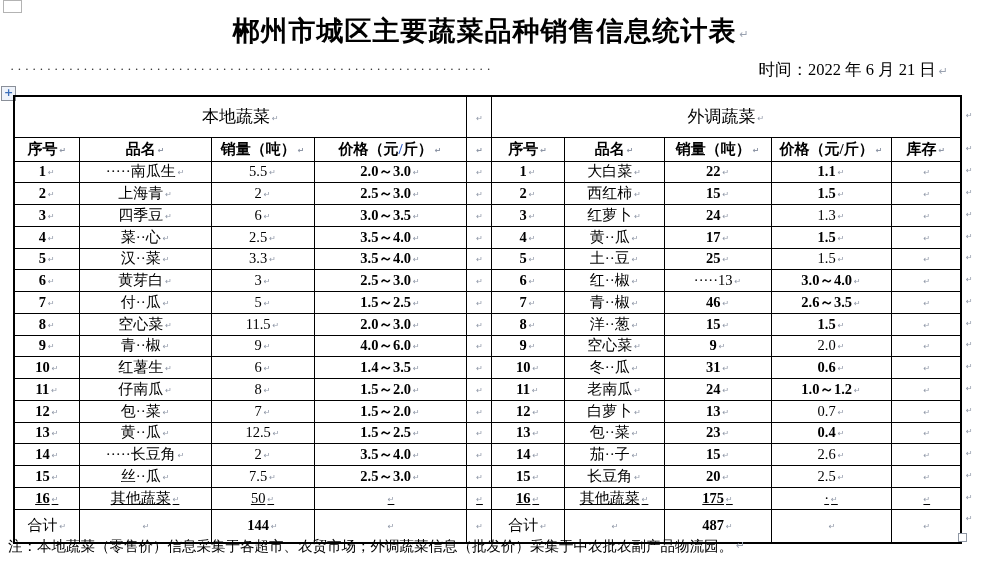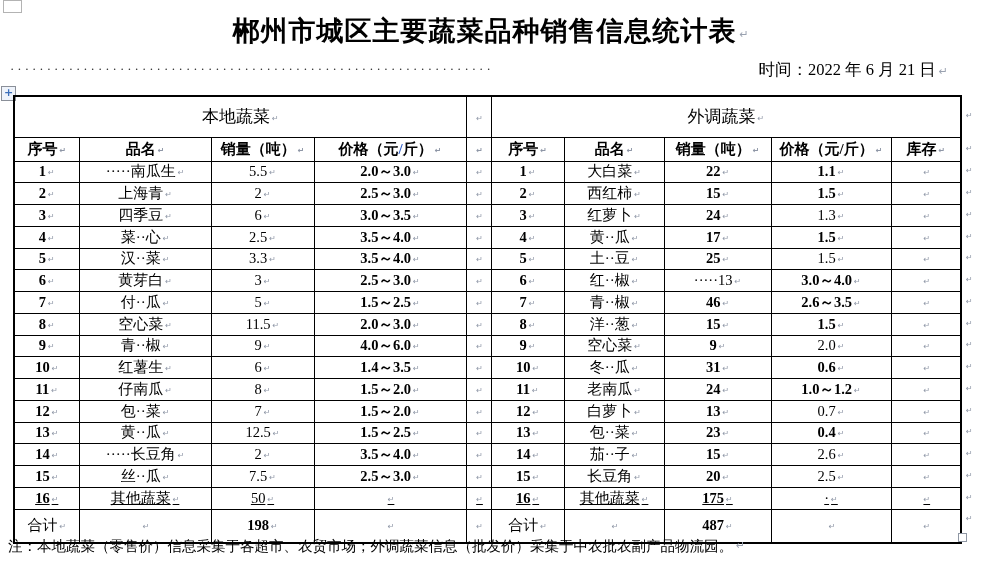--- a/index.html
+++ b/index.html
@@ -277,21 +277,21 @@
         <td><span class="mk">↵</span></td>
         <td><span class="b num">16</span><span class="mk">↵</span></td>
         <td><span>其他蔬菜</span><span class="mk">↵</span></td>
         <td><span class="b num">175</span><span class="mk">↵</span></td>
         <td><span class="num">·</span><span class="mk">↵</span></td>
         <td><span></span><span class="mk">↵</span></td>
       </tr>
       <tr style="height: 34px;">
         <td><span>合计</span><span class="mk">↵</span></td>
         <td><span></span><span class="mk">↵</span></td>
-        <td><span class="b num">198</span><span class="mk">↵</span></td>
+        <td><span class="b num">144</span><span class="mk">↵</span></td>
         <td><span class="num"></span><span class="mk">↵</span></td>
         <td><span class="mk">↵</span></td>
         <td><span>合计</span><span class="mk">↵</span></td>
         <td><span></span><span class="mk">↵</span></td>
         <td><span class="b num">487</span><span class="mk">↵</span></td>
         <td><span class="num"></span><span class="mk">↵</span></td>
         <td><span></span><span class="mk">↵</span></td>
       </tr>
     </tbody>
 </table>

